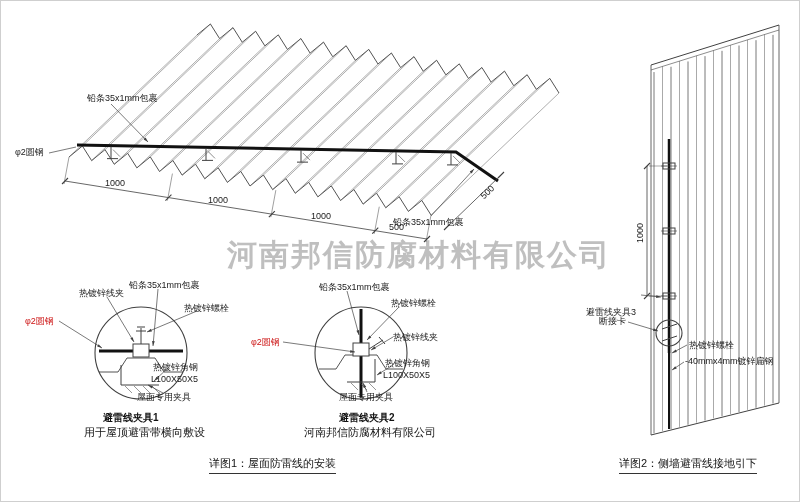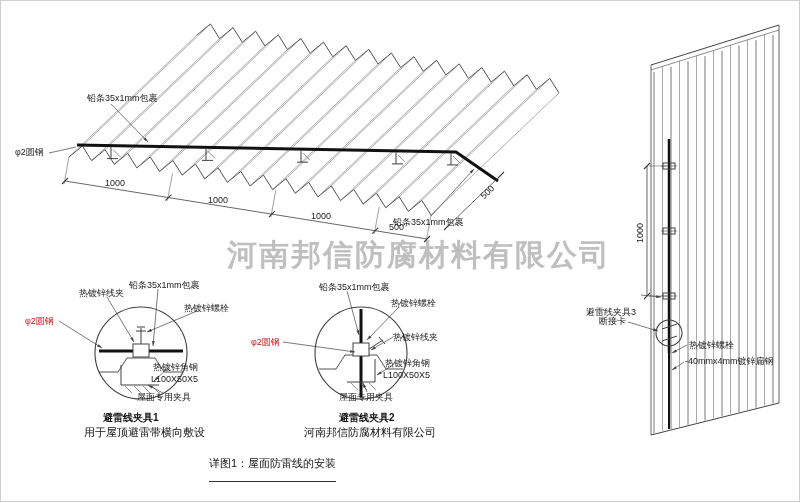--- a/index.html
+++ b/index.html
@@ -10,21 +10,21 @@
     font-family:"Liberation Sans","DejaVu Sans",sans-serif;
   }
   #art{position:absolute;left:0;top:0}
   .lbl{position:absolute;font-size:9px;line-height:1.15;color:#1a1a1a;white-space:nowrap}
   .red{color:#cc1111}
   .ctr{text-align:left}
   .title{font-size:10px;font-weight:bold;color:#111}
   .sub{font-size:11px;color:#111}
   .caption{
     position:absolute;font-size:11px;color:#111;white-space:nowrap;
-    border-bottom:1px solid #333;padding-bottom:10px;
+    border-bottom:1px solid #333;padding-bottom:2px;
   }
   .rot90{transform:rotate(-90deg);transform-origin:left top}
   .rotside{transform:rotate(-44deg)}
   .watermark{
     position:absolute;left:226px;top:234px;font-size:30px;font-weight:bold;
     letter-spacing:2px;color:rgba(128,128,128,.5);white-space:nowrap;
   }
 </style>
 </head>
 <body>
@@ -226,13 +226,14 @@
   <div class="lbl title ctr" style="left:338px;top:411px;width:76px">避雷线夹具2</div>
   <div class="lbl sub ctr" style="left:303px;top:425px;width:114px">河南邦信防腐材料有限公司</div>
 
   <div class="lbl" style="left:585px;top:306px">避雷线夹具3</div>
   <div class="lbl" style="left:598px;top:315px">断接卡</div>
   <div class="lbl" style="left:688px;top:339px">热镀锌螺栓</div>
   <div class="lbl" style="left:684px;top:355px">-40mmx4mm镀锌扁钢</div>
   <div class="lbl rot90" style="left:634px;top:242px">1000</div>
 
   <div class="caption" style="left:208px;top:455px">详图1：屋面防雷线的安装</div>
+  <div class="caption" style="left:618px;top:455px">详图2：侧墙避雷线接地引下</div>
 </div>
 
 </body></html>

